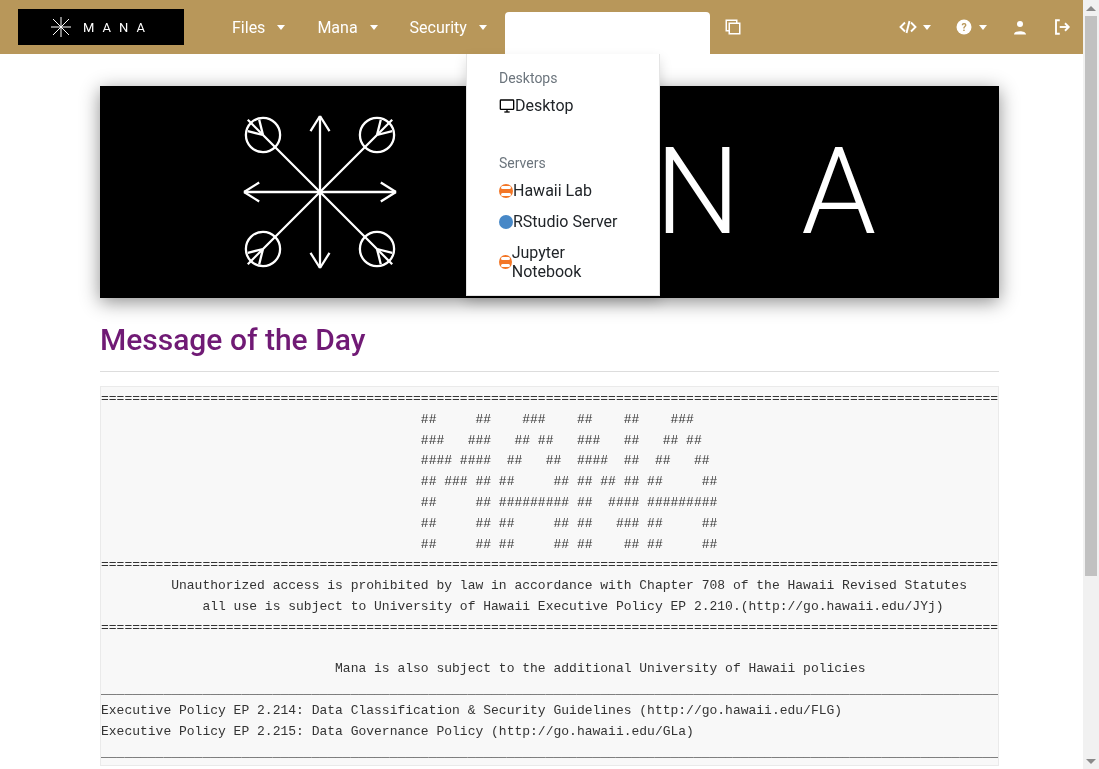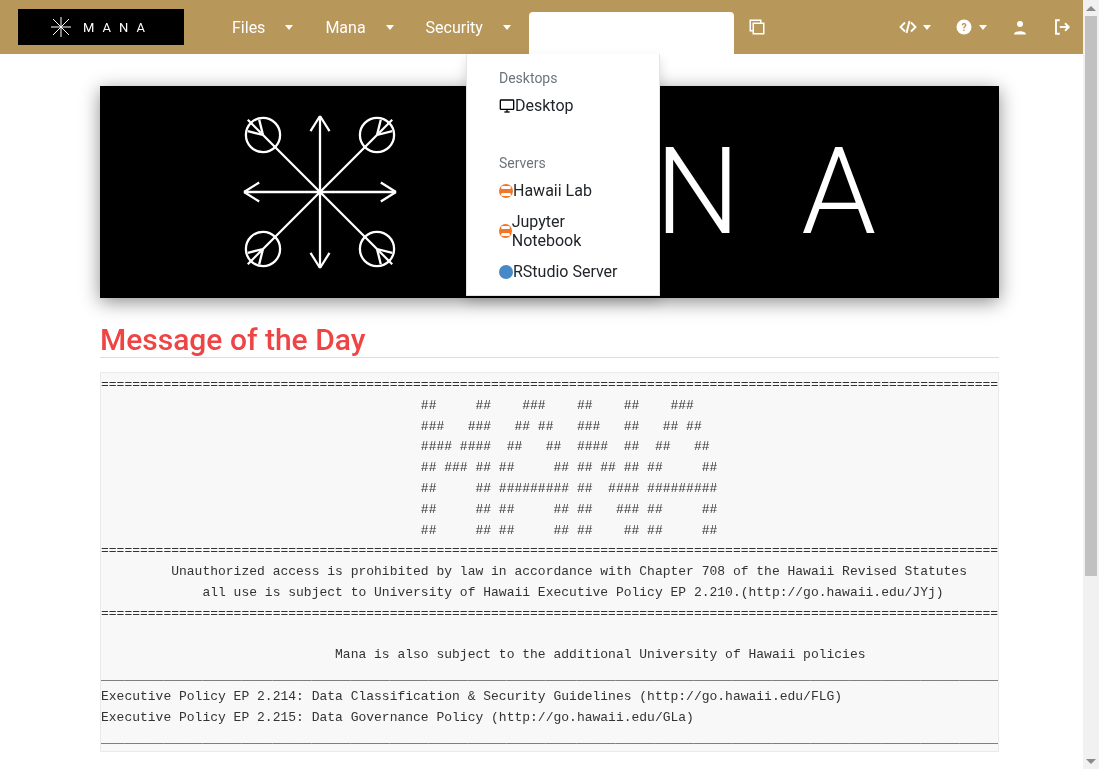--- a/index.html
+++ b/index.html
@@ -1,21 +1,21 @@
 <!DOCTYPE html>
 <html><head>
 <meta charset="utf-8">
 <style>
   * { box-sizing: border-box; margin: 0; padding: 0; }
   body { font-family: -apple-system, BlinkMacSystemFont, "Segoe UI", Roboto, Arial, sans-serif; background: #fff; width: 1099px; height: 769px; overflow: hidden; position: relative; }
 
   .navbar { background: #b8975a; height: 54px; display: flex; align-items: center; padding: 0 18px; gap: 4px; }
   .brand { background: #000; height: 36px; width: 166px; display: flex; align-items: center; justify-content: center; color: #fff; font-size: 13px; letter-spacing: 8px; font-weight: 400; margin-right: 30px; }
   .brand svg { margin-right: 10px; }
-  .nav-item { color: #fff; font-size: 16px; padding: 8px 14px; cursor: pointer; display: flex; align-items: center; gap: 16px; }
+  .nav-item { color: #fff; font-size: 16px; padding: 8px 14px; cursor: pointer; display: flex; align-items: center; gap: 8px; }
   .nav-item.active { background: #fff; color: #b8975a; border-radius: 4px 4px 0 0; padding: 14px 70px 14px 20px; height:42px; margin-top:12px; }
   .caret-down { width: 0; height: 0; border-left: 4px solid transparent; border-right: 4px solid transparent; border-top: 5px solid currentColor; margin-left: 4px; }
   .nav-spacer { flex: 1; }
   .nav-icon { color: #fff; padding: 8px 10px; cursor: pointer; display: flex; align-items: center; }
   .nav-icon svg { width: 18px; height: 18px; }
 
   .dropdown-menu { position: absolute; left: 466px; top: 54px; width: 194px; background: #fff; border: 1px solid rgba(0,0,0,0.1); border-top: none; box-shadow: 0 6px 12px rgba(0,0,0,0.15); z-index: 100; padding: 8px 12px; }
   .dropdown-header { color: #6c757d; font-size: 14px; padding: 8px 20px 4px; }
   .dropdown-item { padding: 6px 20px; font-size: 16px; color: #212529; cursor: pointer; display: flex; align-items: center; gap: 0; }
   .dropdown-item svg, .dropdown-item .icon { width: 16px; height: 16px; flex-shrink: 0; }
@@ -24,21 +24,21 @@
   .jupyter-icon::before { top:2px; }
   .jupyter-icon::after { bottom:2px; }
   .rstudio-icon { width:14px; height:14px; border-radius:50%; background:#4788c7; display:inline-block; }
 
   .content { padding: 0 0 20px 0; height: 715px; overflow-y: auto; }
   .banner { margin: 32px 100px 20px; height: 212px; background: #000; position: relative; display: flex; align-items: center; padding-left: 120px; box-shadow: 0 4px 18px rgba(0,0,0,0.45); }
   .banner-logo { width: 200px; height: 200px; display:flex; align-items:center; justify-content:center; }
   .banner-text { color: #fff; font-size: 120px; letter-spacing: 60px; font-weight: 300; margin-left: 100px; white-space: nowrap; overflow: hidden; }
 
   .motd-wrap { margin: 24px 100px 0; }
-  .motd-title { font-size: 30px; font-weight: 500; color: #ef4444; margin-bottom: 0; }
+  .motd-title { font-size: 30px; font-weight: 500; color: #701a75; margin-bottom: 14px; }
   .motd-hr { border: none; border-top: 1px solid #ddd; margin-bottom: 14px; }
   .motd-pre { background: #f8f8f8; border: 1px solid #eaeaea; padding: 2px 0; font-family: "Courier New", monospace; font-size: 13px; line-height: 1.6; color: #333; white-space: pre; overflow-x: hidden; }
 
   .scrollbar-fake { position: absolute; right: 0; top: 0; width: 16px; height: 769px; background: #f1f1f1; }
   .scrollbar-thumb { position: absolute; right: 2px; top: 16px; width: 12px; height: 560px; background: #c1c1c1; border-radius: 0; }
   .scrollbar-arrow { position:absolute; width:16px; height:16px; display:flex; align-items:center; justify-content:center; }
   .scrollbar-arrow.up { top:0; }
   .scrollbar-arrow.down { bottom:0; }
   .scrollbar-arrow div { width:0;height:0; border-left:5px solid transparent; border-right:5px solid transparent; }
   .scrollbar-arrow.up div { border-bottom:5px solid #8a8a8a; }
@@ -120,26 +120,26 @@
         <line x1="12" y1="17" x2="12" y2="21"></line>
       </svg>
     <span>Desktop</span>
   </div>
   <div class="dropdown-header" style="margin-top:26px;">Servers</div>
   <div class="dropdown-item">
     <span class="jupyter-icon"></span>
     <span>Hawaii Lab</span>
   </div>
   <div class="dropdown-item">
+    <span class="rstudio-icon"></span>
+    <span>RStudio Server</span>
+  </div>
+  <div class="dropdown-item">
     <span class="jupyter-icon"></span>
     <span>Jupyter Notebook</span>
-  </div>
-  <div class="dropdown-item">
-    <span class="rstudio-icon"></span>
-    <span>RStudio Server</span>
   </div>
 </div>
 
 <div class="content">
   <div class="banner">
     <div class="banner-logo">
       <svg width="190" height="190" viewBox="0 0 100 100">
         <g stroke="#fff" stroke-width="1.2" fill="none">
           <line x1="50" y1="10" x2="50" y2="90"></line>
           <line x1="10" y1="50" x2="90" y2="50"></line>

